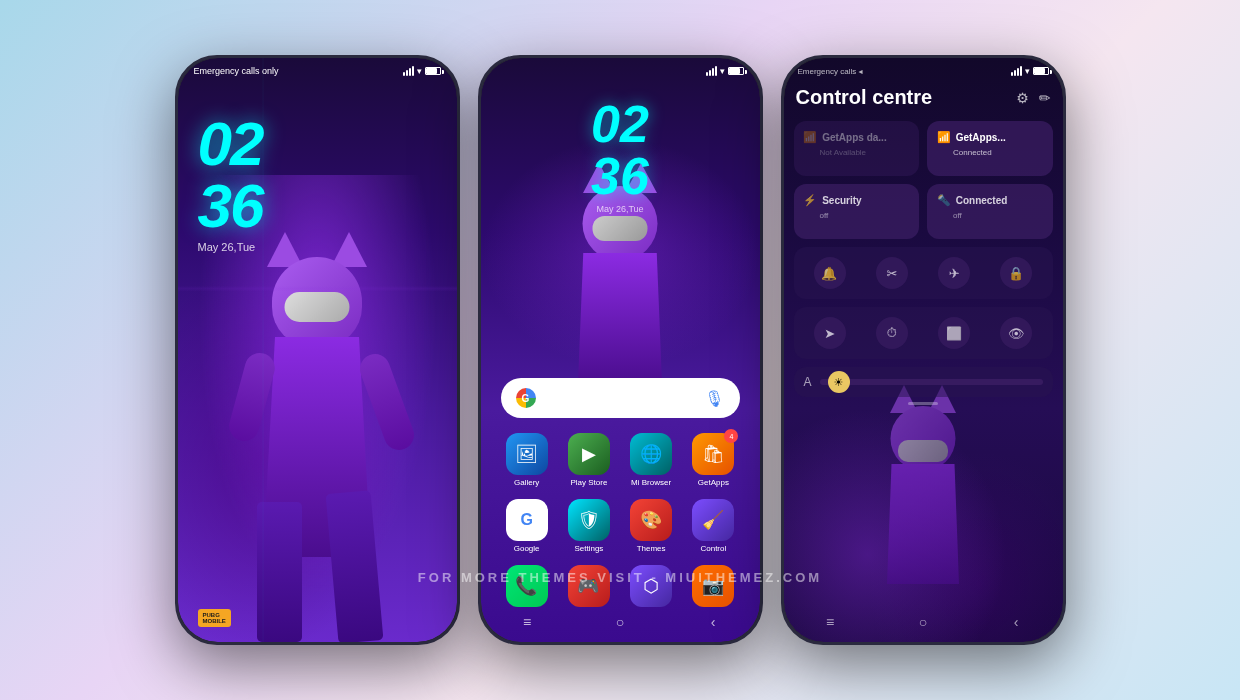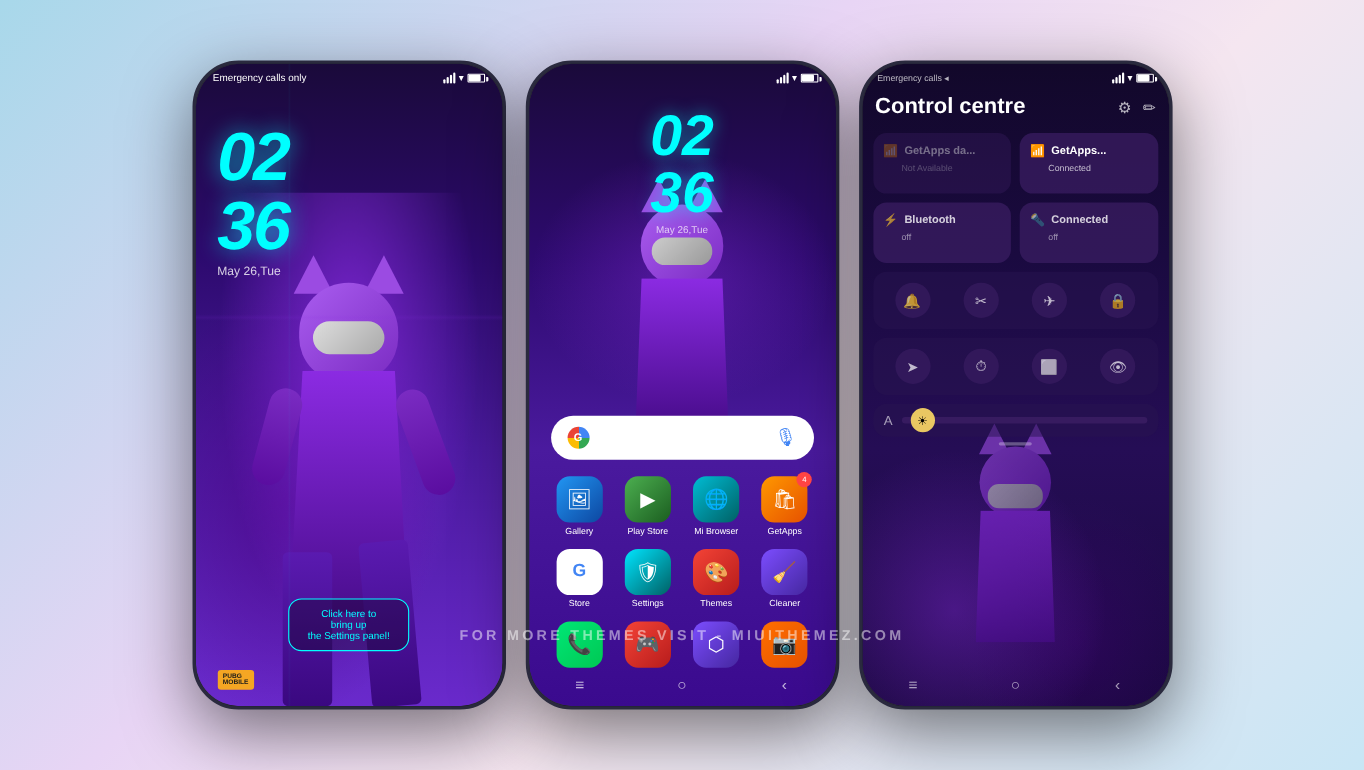--- a/index.html
+++ b/index.html
@@ -560,23 +560,20 @@
         </div>
 
         <div class="p1-time">
           <div class="p1-hour">
             <span>02</span><br>
             <span>36</span>
           </div>
           <div class="p1-date">May 26,Tue</div>
         </div>
 
-        <div class="p1-settings-btn">
-          <span>Click here to<br>bring up<br>the Settings panel!</span>
-        </div>
 
         <div class="p1-pubg-logo">PUBG<br>MOBILE</div>
       </div>
     </div>
   </div>
 
   <div class="phone">
     <div class="phone-screen">
       <div class="phone2-bg">
 
@@ -640,33 +637,33 @@
                 <span class="app-badge">4</span>
               </div>
               <span class="app-label">GetApps</span>
             </div>
           </div>
           <div class="app-row">
             <div class="app-item">
               <div class="app-icon app-google">
                 <span style="color:#4285f4;font-weight:900;font-size:16px;">G</span>
               </div>
-              <span class="app-label">Store</span>
+              <span class="app-label">Google</span>
             </div>
             <div class="app-item">
               <div class="app-icon app-security">🛡</div>
               <span class="app-label">Settings</span>
             </div>
             <div class="app-item">
               <div class="app-icon app-themes">🎨</div>
               <span class="app-label">Themes</span>
             </div>
             <div class="app-item">
               <div class="app-icon app-cleaner">🧹</div>
-              <span class="app-label">Cleaner</span>
+              <span class="app-label">Control</span>
             </div>
           </div>
         </div>
 
         <div class="p2-dock-apps">
           <div class="app-item">
             <div class="app-icon" style="background:linear-gradient(135deg,#00e676,#00c853);">📞</div>
           </div>
           <div class="app-item">
             <div class="app-icon" style="background:linear-gradient(135deg,#f44336,#b71c1c);">🎮</div>
@@ -740,21 +737,21 @@
                 <span class="p3-tile-label">GetApps...</span>
               </div>
               <span class="p3-tile-sub" style="color:rgba(255,255,255,0.7);">Connected</span>
             </div>
           </div>
 
           <div class="p3-quick-row">
             <div class="p3-quick-tile">
               <div class="p3-tile-header">
                 <span class="p3-tile-icon">⚡</span>
-                <span class="p3-tile-label">Bluetooth</span>
+                <span class="p3-tile-label">Security</span>
               </div>
               <span class="p3-tile-sub">off</span>
             </div>
             <div class="p3-quick-tile">
               <div class="p3-tile-header">
                 <span class="p3-tile-icon">🔦</span>
                 <span class="p3-tile-label">Connected</span>
               </div>
               <span class="p3-tile-sub">off</span>
             </div>

